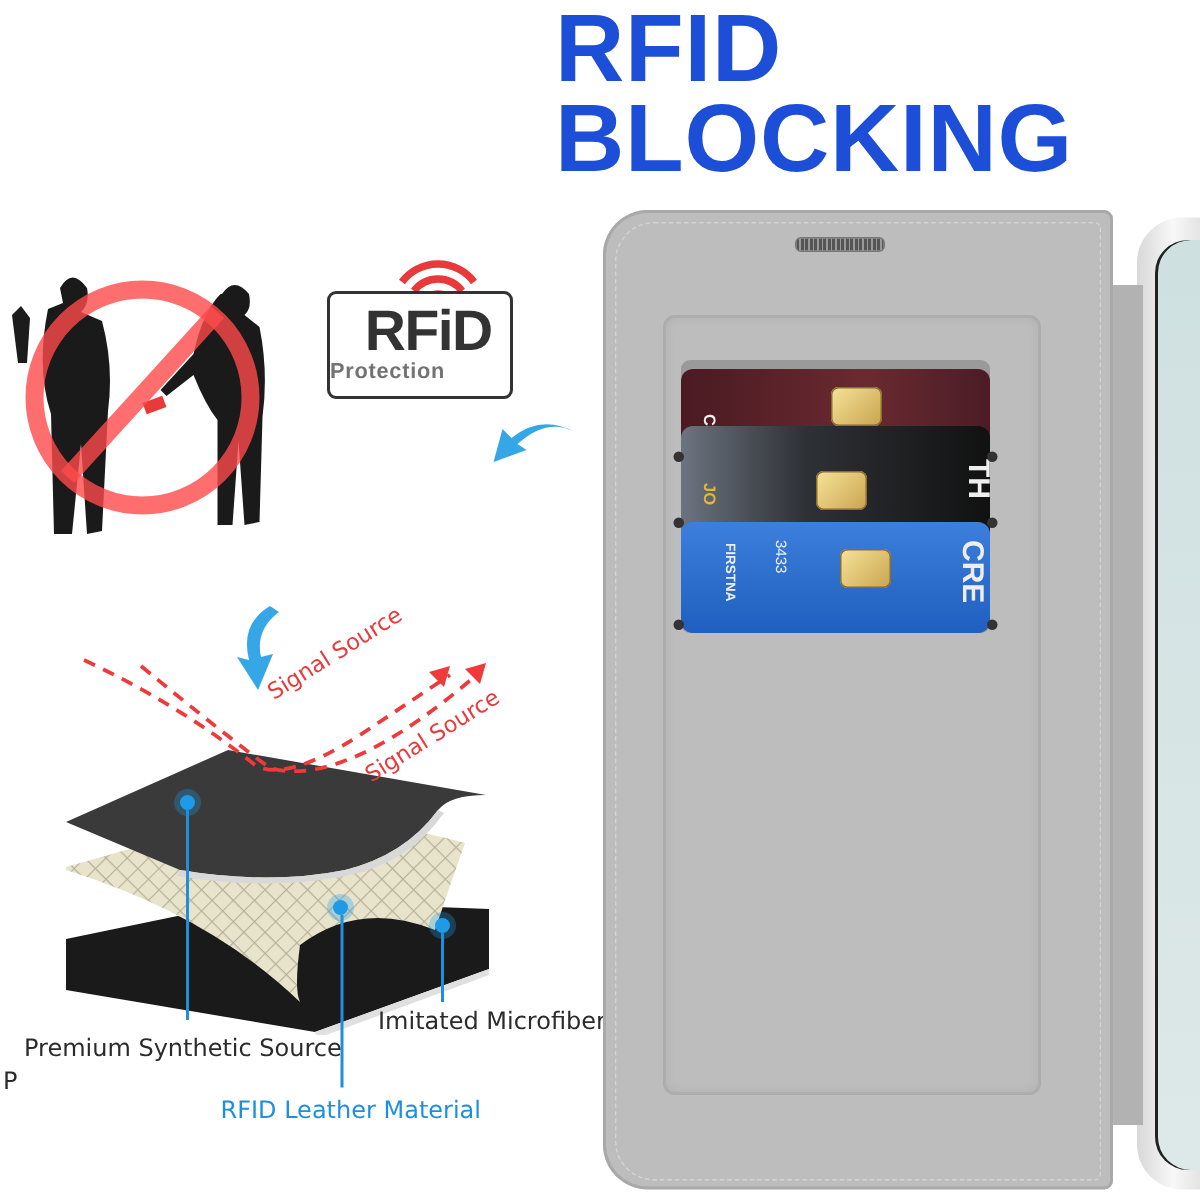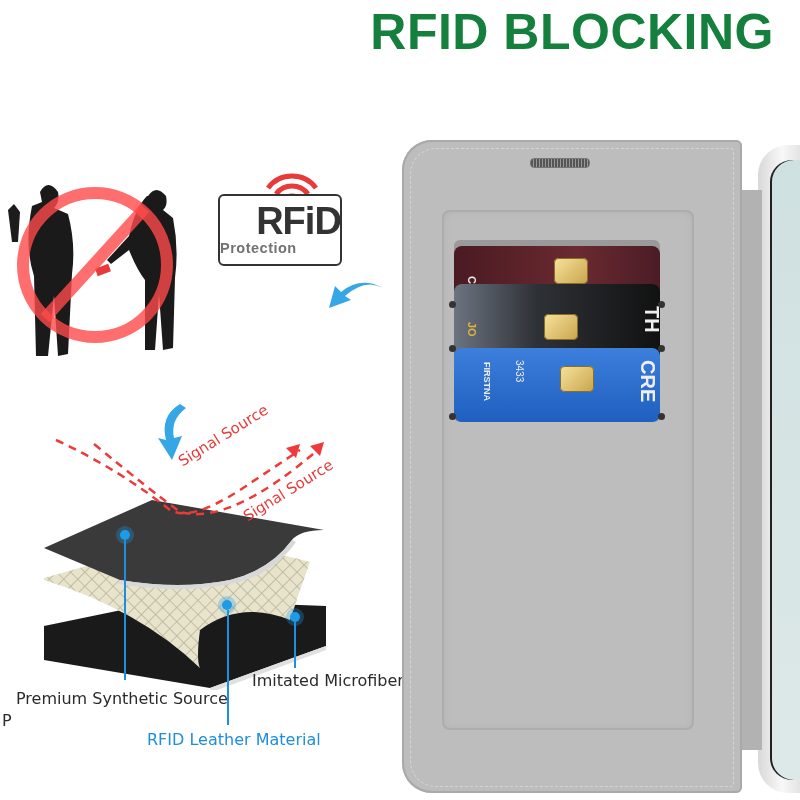--- a/index.html
+++ b/index.html
@@ -1,39 +1,39 @@
 <!DOCTYPE html>
 <html><head>
 <meta charset="utf-8">
 <style>
   html,body{margin:0;padding:0;background:#fff;}
   body{width:800px;height:800px;position:relative;overflow:hidden;font-family:"Liberation Sans",sans-serif;}
   .abs{position:absolute;}
-  .title{left:370px;top:2px;width:404px;text-align:right;font-size:50px;font-weight:bold;color:#15803d;letter-spacing:0.5px;line-height:60px;}
+  .title{left:370px;top:2px;width:404px;text-align:left;font-size:64px;font-weight:bold;color:#1d4ed8;letter-spacing:0.5px;line-height:60px;}
   .subtitle{left:340px;top:62px;width:432px;text-align:right;font-size:18.5px;color:#3a3a3a;line-height:24px;font-family:"DejaVu Sans",sans-serif;}
   .subtitle span{display:block;}
   
   .case{left:402px;top:140px;width:340px;height:653px;background:#bdbdbd;border-radius:30px 6px 6px 30px;box-shadow:inset 0 0 0 2px #a9a9a9;}
   .case-stitch{left:410px;top:148px;width:322px;height:637px;border:1px dashed #d4d4d4;border-radius:26px 4px 4px 26px;}
   .case-panel{left:442px;top:210px;width:252px;height:520px;border-radius:8px;box-shadow:inset 0 0 0 2px #adadad,inset 0 0 10px rgba(0,0,0,0.08);}
   .speaker{left:530px;top:158px;width:58px;height:8px;border-radius:4px;background:repeating-linear-gradient(90deg,#555 0 2px,#999 2px 3px);border:1px solid #777;}
   .hinge{left:742px;top:190px;width:20px;height:560px;background:#b2b2b2;}
   .phone{left:758px;top:145px;width:60px;height:648px;background:linear-gradient(90deg,#d8d8d8,#f8f8f8 40%,#cfcfcf);border-radius:30px 0 0 30px;}
   .screen{left:770px;top:160px;width:40px;height:620px;background:linear-gradient(180deg,#cfe0e0,#dde9e8);border-radius:22px 0 0 22px;box-shadow:inset 2px 0 0 #222;}
   .slot-window{left:454px;top:240px;width:206px;height:182px;background:#9a9a9a;border-radius:6px;overflow:hidden;}
   .card{position:absolute;left:0;width:206px;border-radius:8px;overflow:hidden;}
   .card-red{top:6px;height:96px;background:linear-gradient(90deg,#4a1a22,#6a2a30 60%,#4b1c26);}
   .card-black{top:44px;height:96px;background:linear-gradient(90deg,#6c7480,#2e3136 40%,#111);}
   .card-blue{top:108px;height:74px;background:linear-gradient(180deg,#3d7fdc,#1f5fbf);}
   .chip{position:absolute;width:34px;height:26px;border-radius:5px;background:linear-gradient(135deg,#f6e39b,#c9a44d);box-shadow:inset 0 0 0 1px #8a6d28;}
   .card-text{position:absolute;color:#eee;font-size:11px;font-weight:bold;writing-mode:vertical-rl;}
   .slot-dot{width:7px;height:7px;border-radius:50%;background:#333;}
   
   .rfid-logo{left:218px;top:194px;width:120px;height:68px;border:2.5px solid #333;border-radius:6px;background:#fff;}
-  .rfid-big{position:absolute;left:0;top:6px;width:131px;text-align:center;font-size:38px;font-weight:bold;color:#333;line-height:38px;letter-spacing:-1px;padding-left:13px;}
+  .rfid-big{position:absolute;left:0;top:6px;width:131px;text-align:center;font-size:38px;font-weight:bold;color:#333;line-height:38px;letter-spacing:-1px;}
   .rfid-small{position:absolute;left:0;top:44px;width:120px;text-align:left;font-size:14.5px;font-weight:bold;color:#737373;letter-spacing:0.5px;}
   .wifi{left:262px;top:172px;width:60px;height:36px;}
   
   .label{font-size:16px;color:#2b2b2b;white-space:nowrap;font-family:"DejaVu Sans",sans-serif;}
   .label-blue{color:#1e8fdc;}
   .leader{background:#1e8fdc;width:1.5px;}
   .dot{width:10px;height:10px;border-radius:50%;background:#1e9be8;box-shadow:0 0 0 4px rgba(30,155,232,0.3);}
   .signal-text{color:#e83a3a;font-size:15px;white-space:nowrap;font-family:"DejaVu Sans",sans-serif;}
 </style>
 </head>

